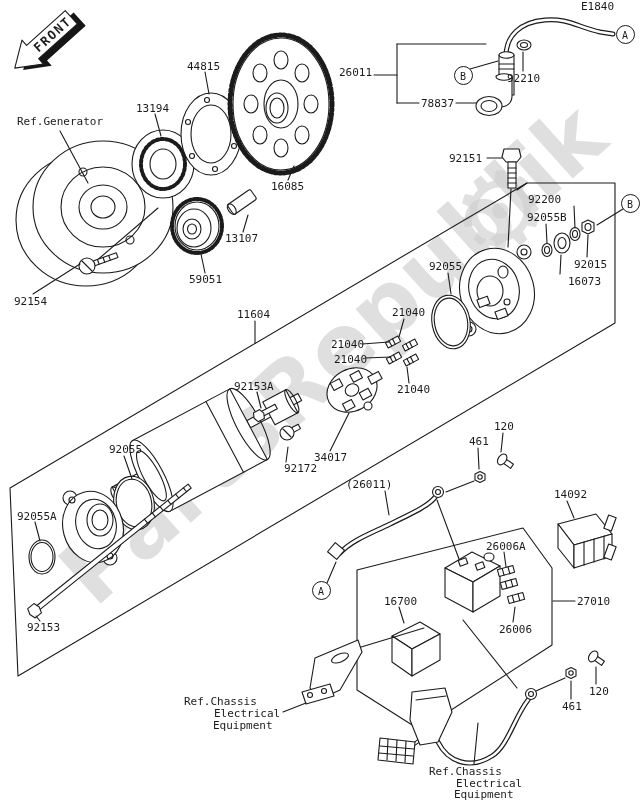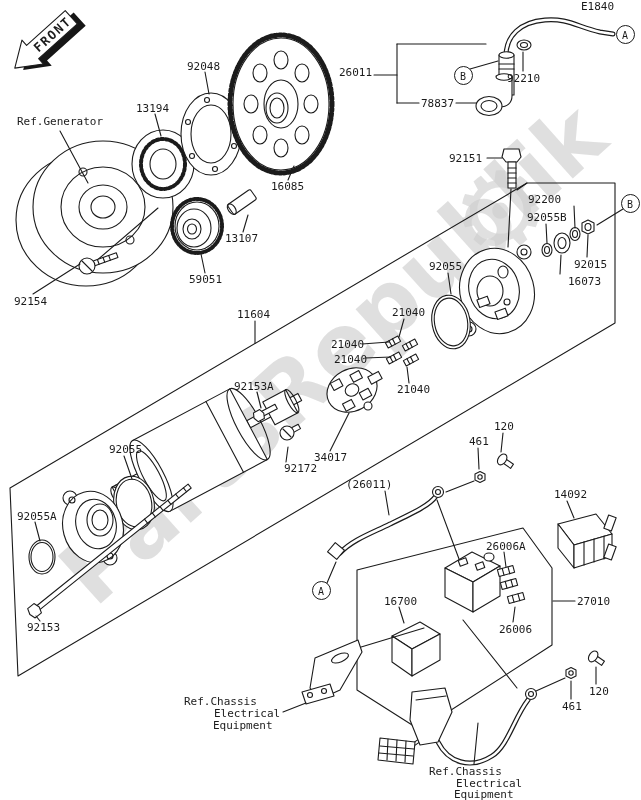--- a/index.html
+++ b/index.html
@@ -424,21 +424,21 @@
     </g>
 
     <g>
         <line x1="553" y1="601" x2="575" y2="601"></line>
       </g>
   </svg>
 
   <div class="lbl" style="left:581px;top:1px">E1840</div>
   <div class="lbl" style="left:17px;top:116px">Ref.Generator</div>
 
-  <div class="lbl" style="left:187px;top:61px">92048</div>
+  <div class="lbl" style="left:187px;top:61px">44815</div>
   <div class="lbl" style="left:136px;top:103px">13194</div>
   <div class="lbl" style="left:271px;top:181px">16085</div>
   <div class="lbl" style="left:225px;top:233px">13107</div>
   <div class="lbl" style="left:189px;top:274px">59051</div>
   <div class="lbl" style="left:14px;top:296px">92154</div>
 
   <div class="lbl" style="left:339px;top:67px">26011</div>
   <div class="lbl" style="left:507px;top:73px">92210</div>
   <div class="lbl" style="left:421px;top:98px">78837</div>
   <div class="lbl" style="left:449px;top:153px">92151</div>

